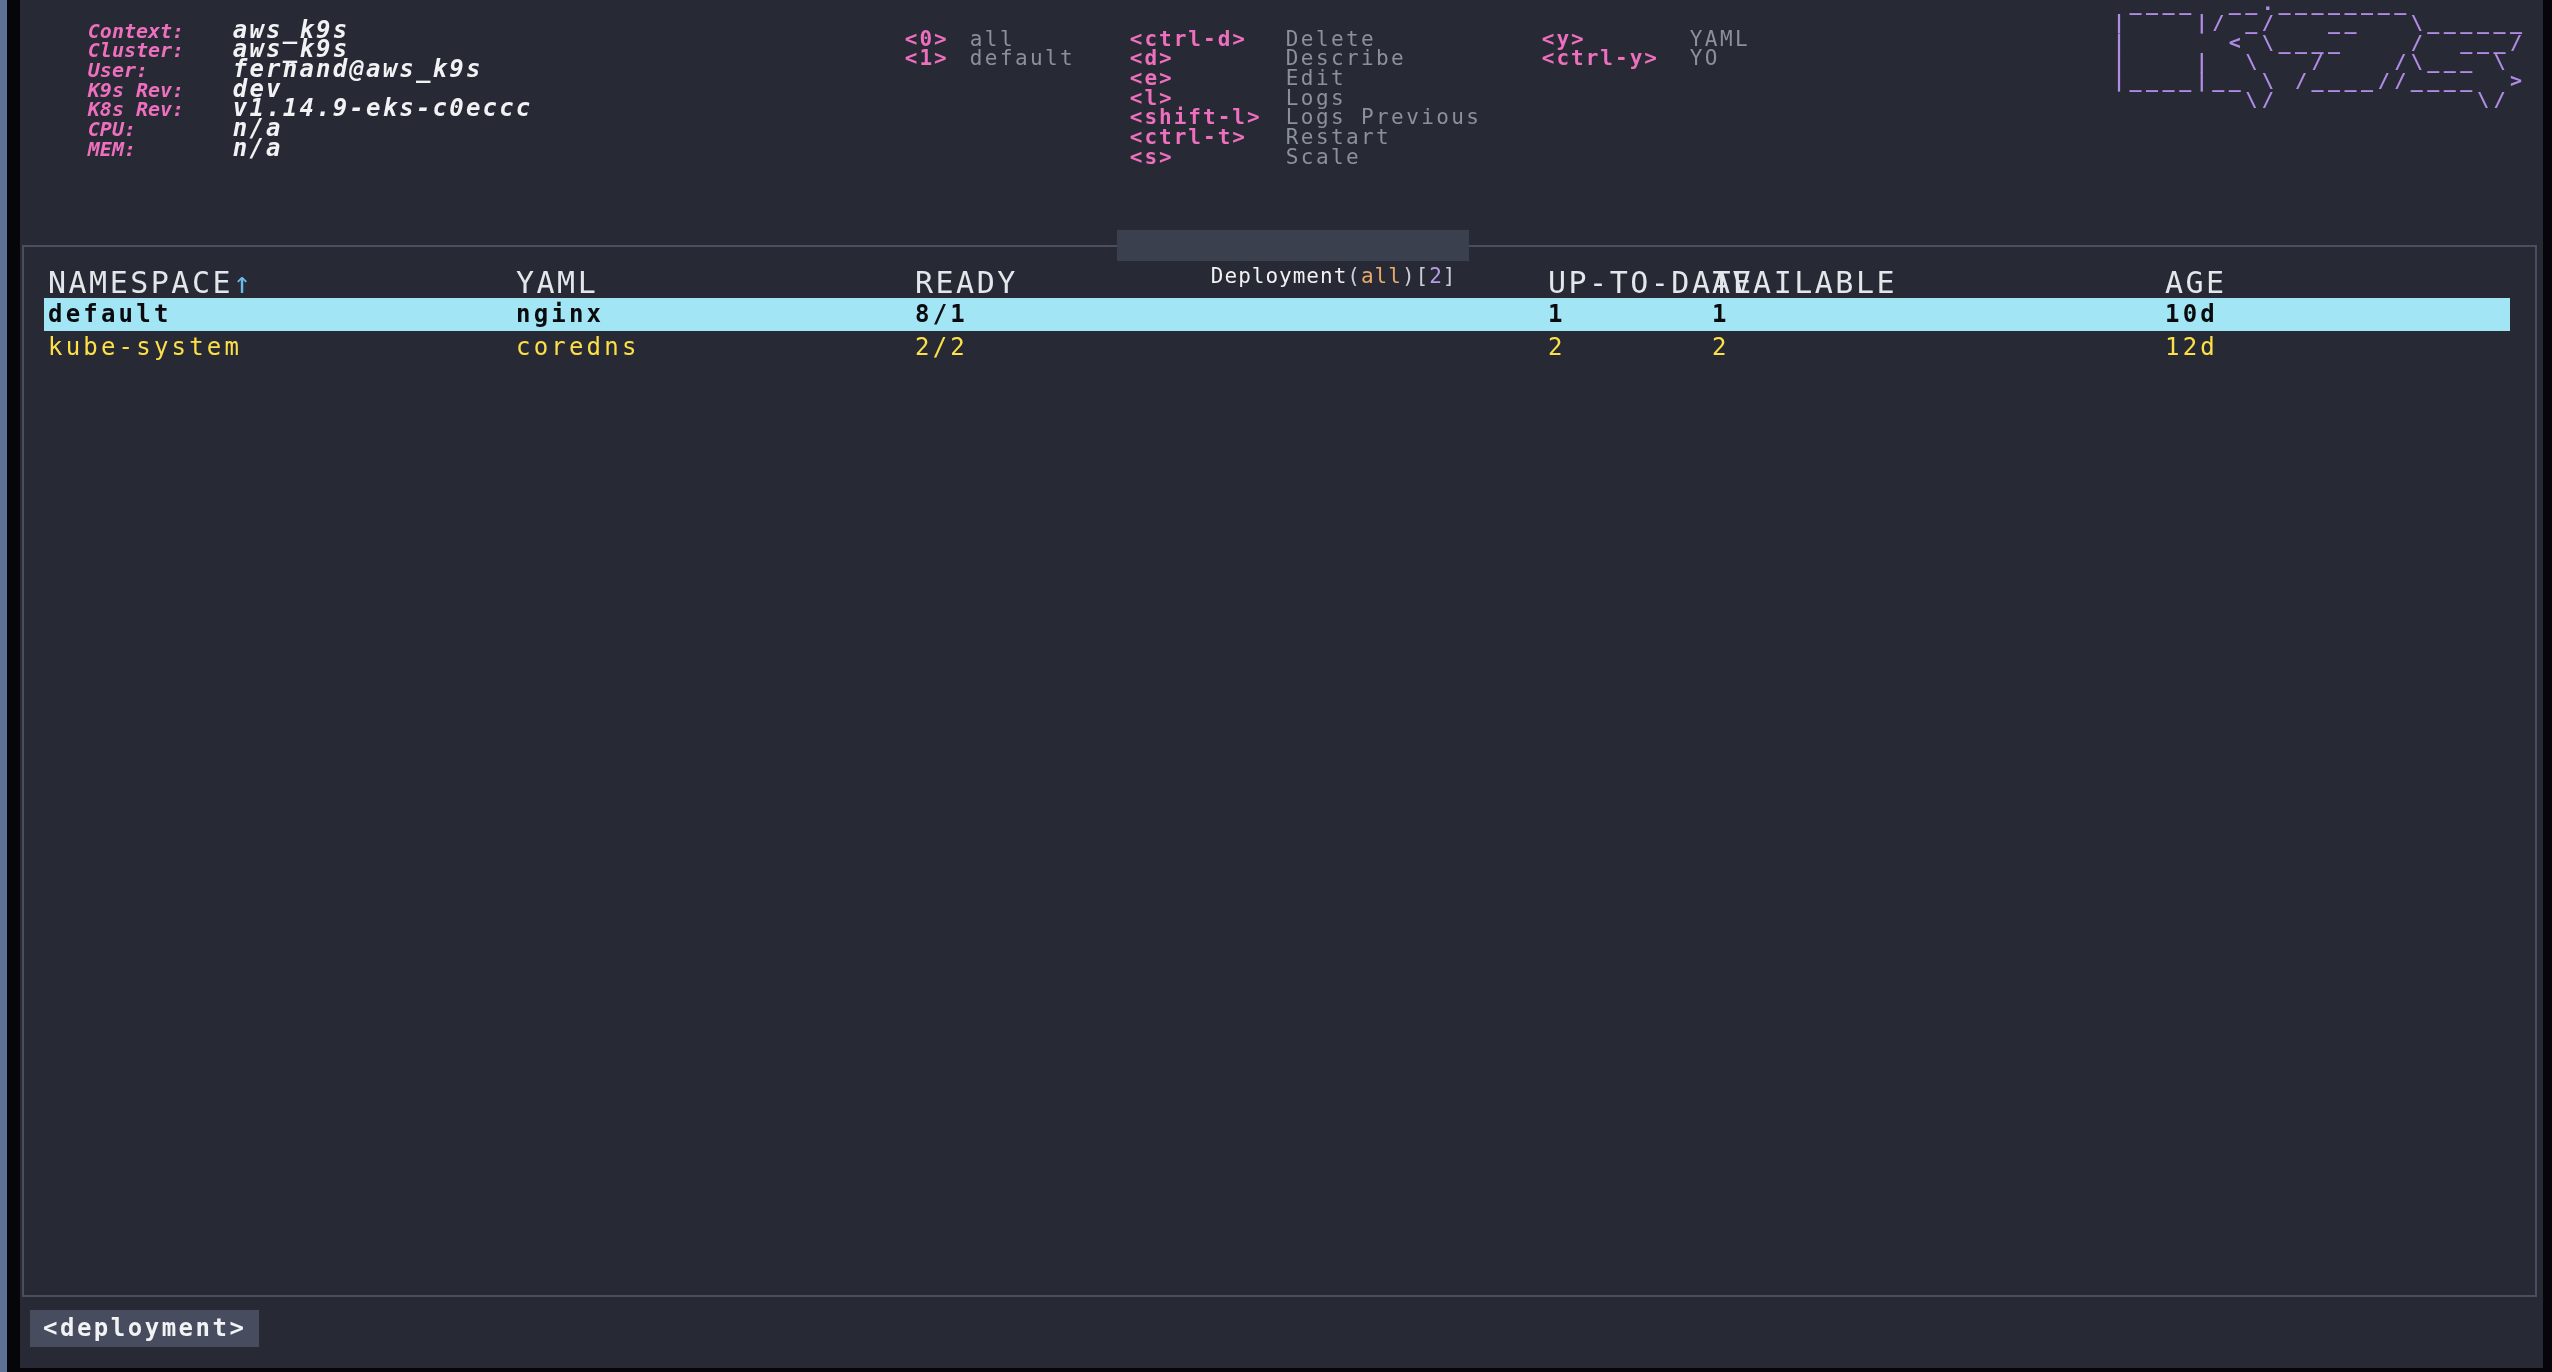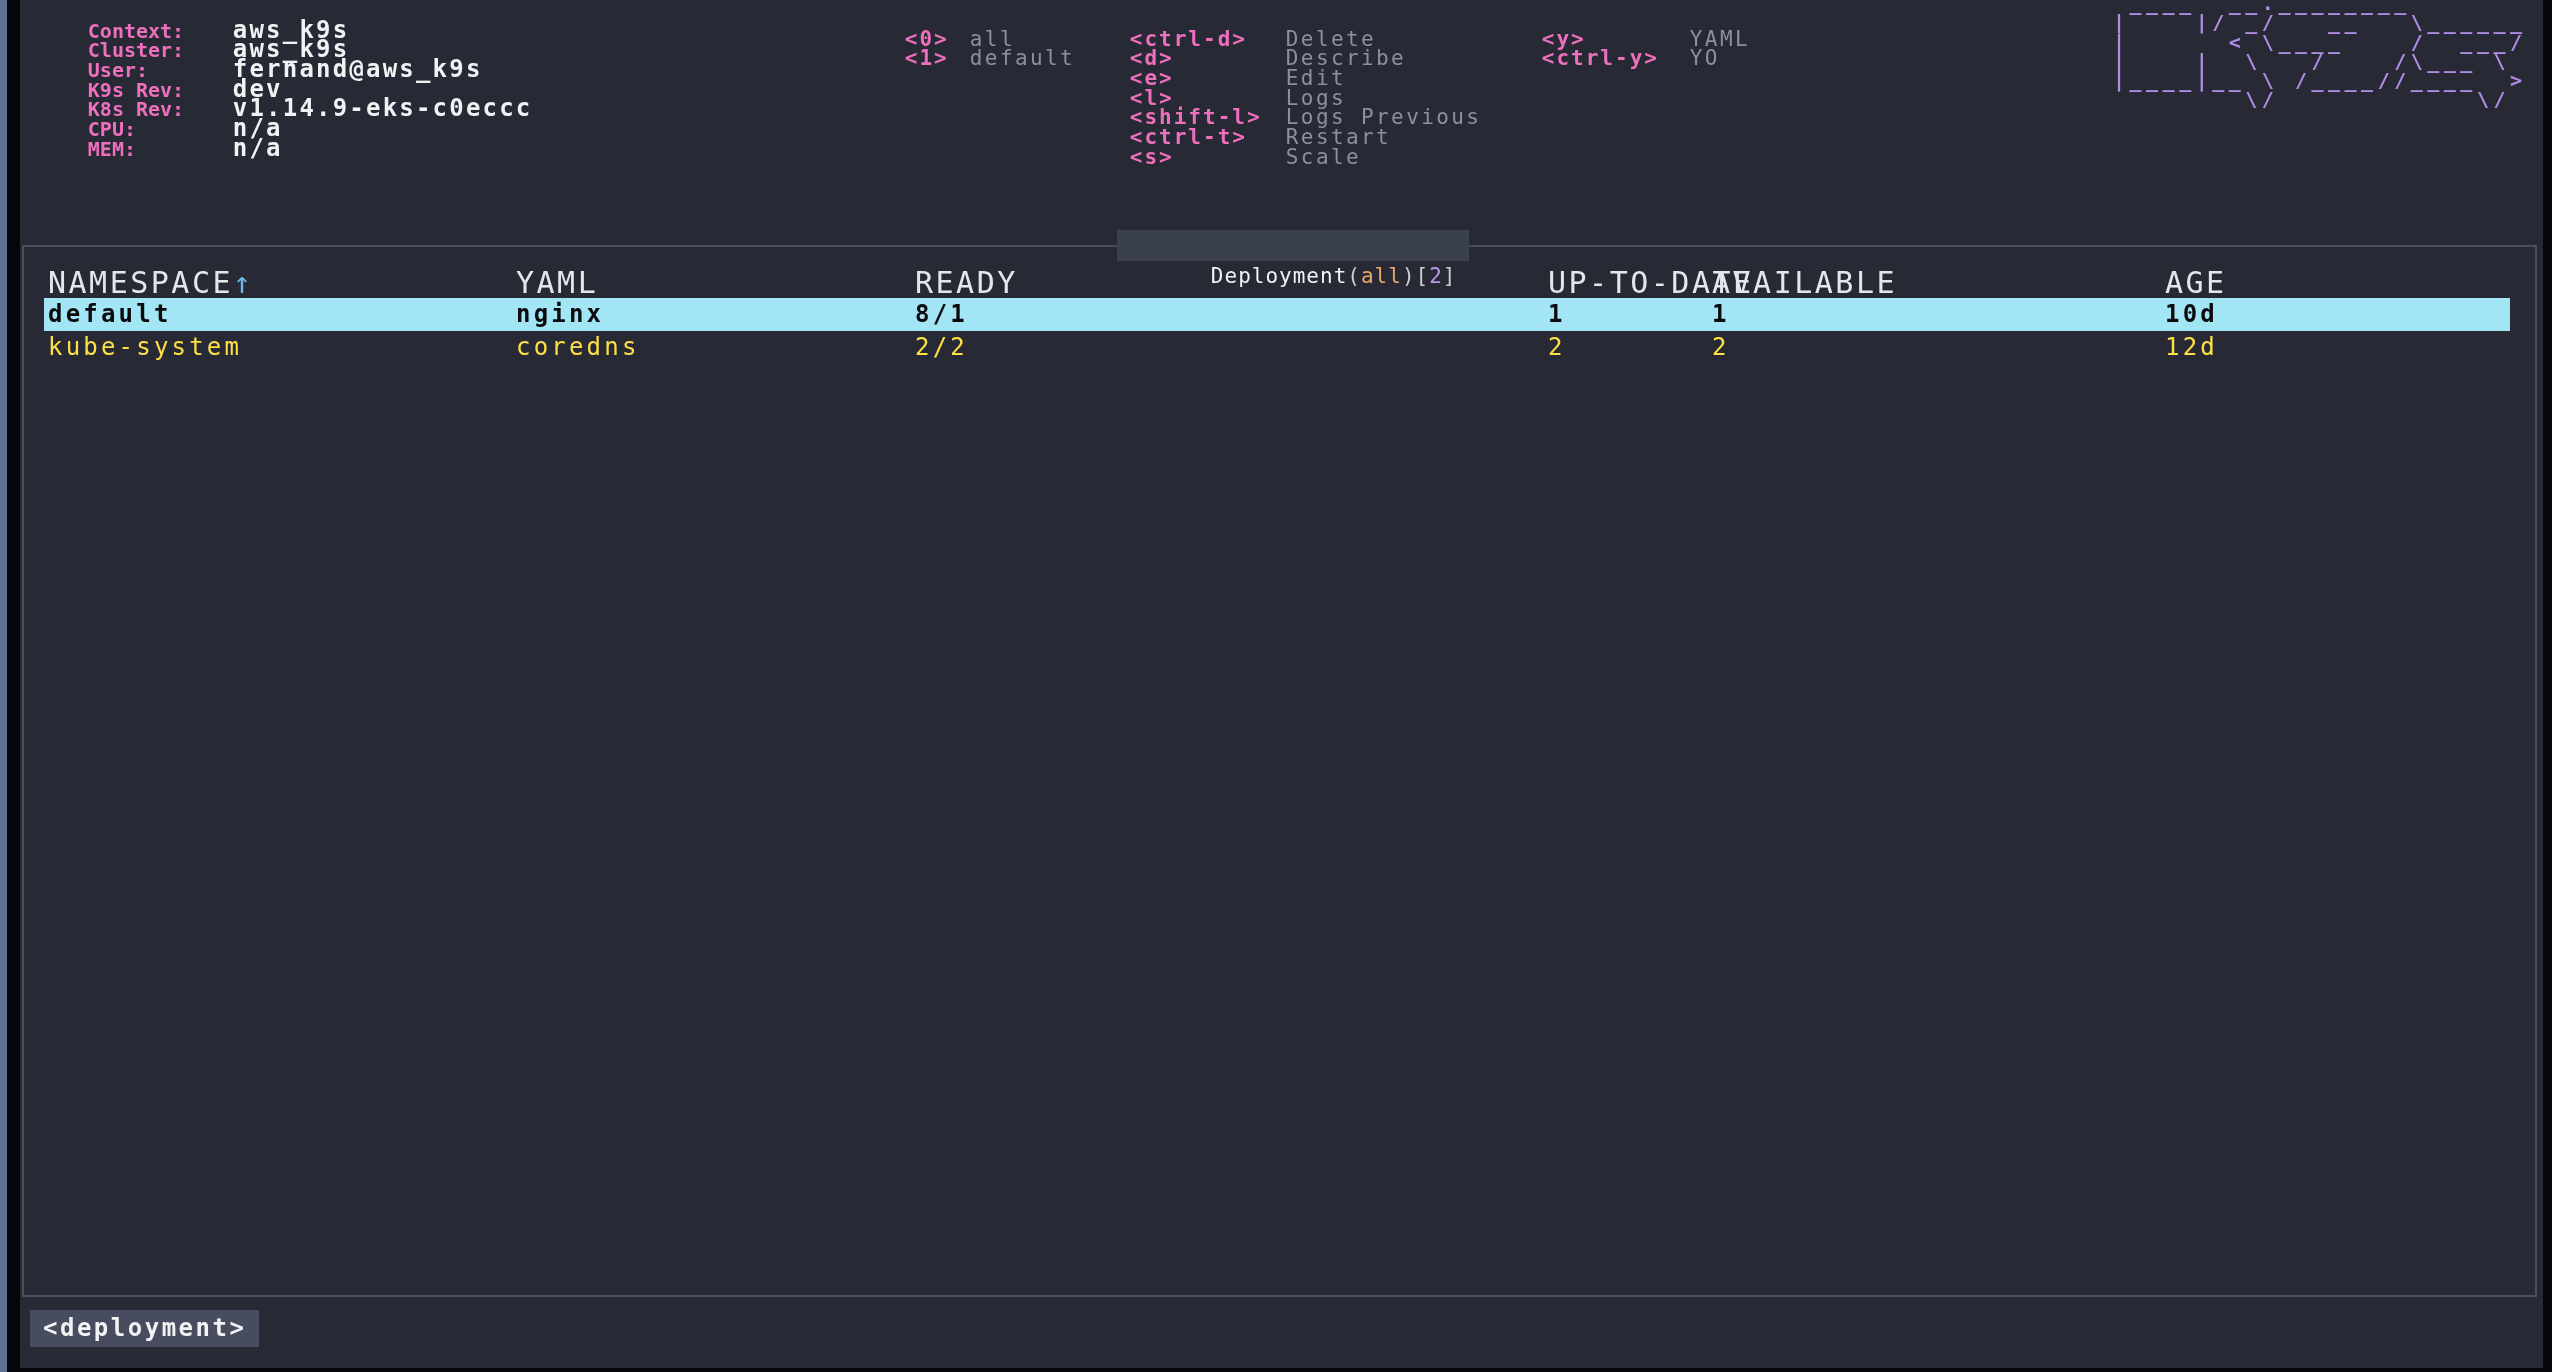--- a/index.html
+++ b/index.html
@@ -4,21 +4,21 @@
 <style>
   * { margin:0; padding:0; box-sizing:border-box; }
   html,body { width:2552px; height:1372px; overflow:hidden; background:#06060a;
               font-family:"DejaVu Sans Mono", monospace; }
   body { position:relative; }
 
   .accent-strip { position:absolute; left:0; top:0; width:7px; height:1372px; background:#5d7195; }
   .screen { position:absolute; left:20px; top:0; width:2523px; height:1368px; background:#272a34; }
 
   
-  .info { position:absolute; left:10px; top:1px; }
+  .info { position:absolute; left:10px; top:1px;font-style:italic; }
   .info-row { height:19.7px; line-height:19.7px; white-space:pre; }
   .info-label { display:inline-block; width:145px; color:#ed6fbd; font-weight:bold; font-size:20px; vertical-align:baseline; }
   .info-value { color:#f1f2f4; font-weight:bold; font-size:24px; letter-spacing:2.2px; vertical-align:baseline; }
 
   
   .menu { position:absolute; top:10px; }
   .menu-a { left:827px; }
   .menu-b { left:1052px; }
   .menu-c { left:1464px; }
   .menu-row { height:19.7px; line-height:19.7px; white-space:pre; }

